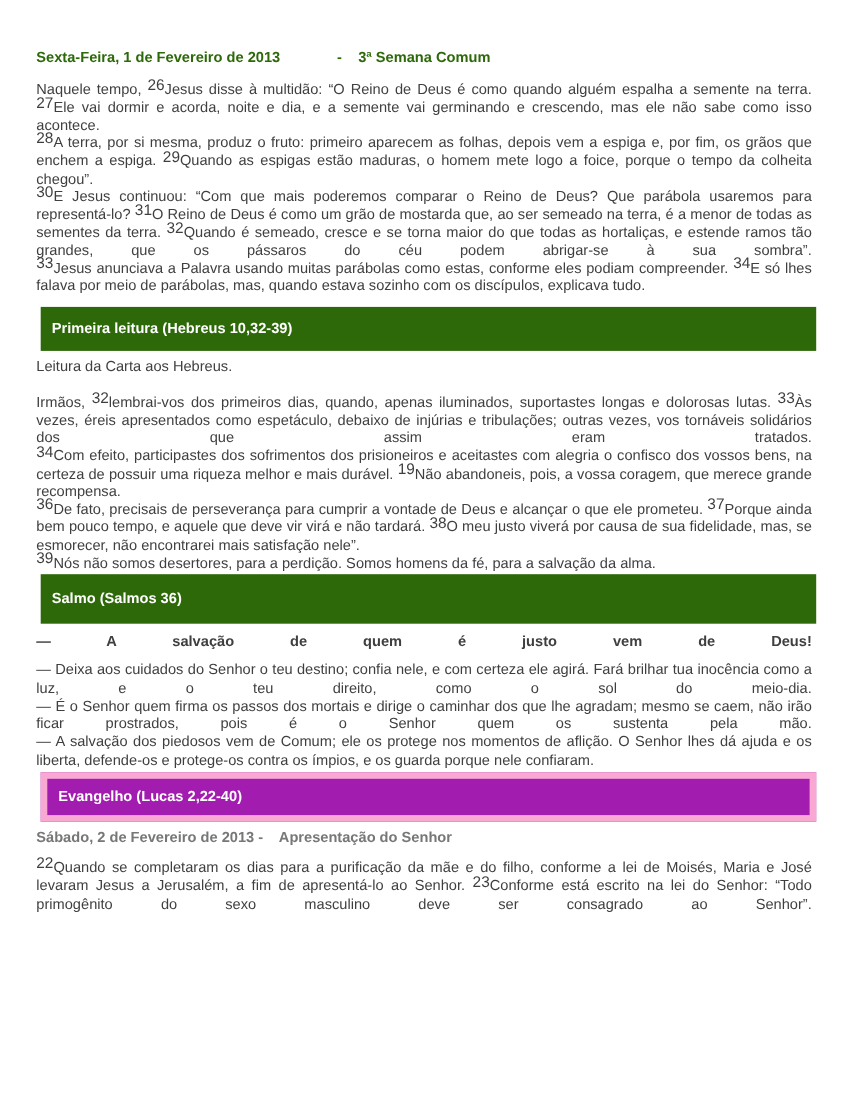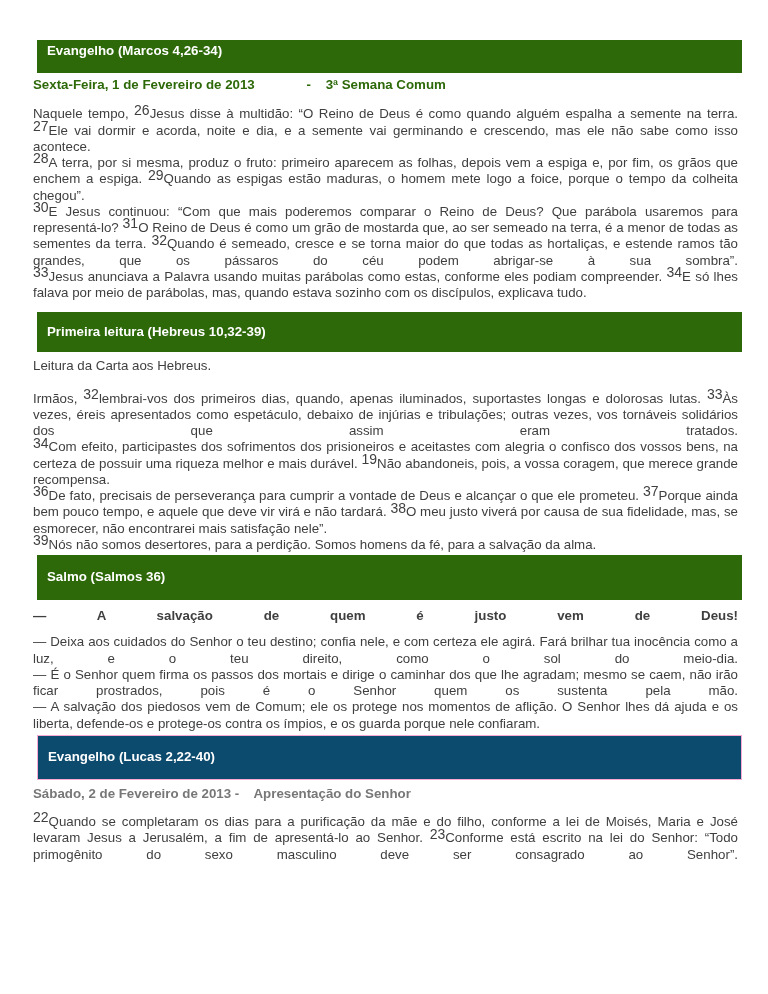--- a/index.html
+++ b/index.html
@@ -19,21 +19,21 @@
   
   .bar {
     box-sizing: border-box;
     margin-left: 4px;
     width: 705px;
     color: #ffffff;
     font-weight: bold;
     padding: 0 10px;
   }
   .bar.green { background: #2d6909; }
-  .bar.gray  { background: #0c4a6e; border: 1px solid #f9a8d4; }
+  .bar.gray  { background: #a21caf; border: 6px solid #f9a8d4; }
   .bar.b1 { height: 33px; padding-top: 3px; }
   .bar.b2 { height: 40px; display: flex; align-items: center; margin-top: 11px; }
   .bar.b3 { height: 45px; display: flex; align-items: center; margin-top: 2px; text-align: center; }
   .bar.b4 { height: 45px; display: flex; align-items: center; margin-top: 3px; }
   
   .subtitle {
     font-weight: bold;
     white-space: pre-wrap;
     margin-top: 4px;
     width: 705px;
@@ -56,23 +56,20 @@
     vertical-align: baseline;
     position: relative;
     top: -3.6px;
   }
 </style>
 </head>
 <body>
 
 <div class="page">
 
-  <div class="bar green b1">
-    <span>Evangelho (Marcos 4,26-34)</span>
-  </div>
   <div class="subtitle green-text">Sexta-Feira, 1 de Fevereiro de 2013              -    3ª Semana Comum</div>
   <div class="para para1">
       <div class="tline fill">Naquele tempo, <sup>26</sup>Jesus disse à multidão: “O Reino de Deus é como quando alguém espalha a semente na terra. <sup>27</sup>Ele vai dormir e acorda, noite e dia, e a semente vai germinando e crescendo, mas ele não sabe como isso acontece.</div>
       <div class="tline fill"><sup>28</sup>A terra, por si mesma, produz o fruto: primeiro aparecem as folhas, depois vem a espiga e, por fim, os grãos que enchem a espiga. <sup>29</sup>Quando as espigas estão maduras, o homem mete logo a foice, porque o tempo da colheita chegou”.</div>
       <div class="tline fill"><sup>30</sup>E Jesus continuou: “Com que mais poderemos comparar o Reino de Deus? Que parábola usaremos para representá-lo? <sup>31</sup>O Reino de Deus é como um grão de mostarda que, ao ser semeado na terra, é a menor de todas as sementes da terra. <sup>32</sup>Quando é semeado, cresce e se torna maior do que todas as hortaliças, e estende ramos tão grandes, que os pássaros do céu podem abrigar-se à sua sombra”.</div>
       <div class="tline"><sup>33</sup>Jesus anunciava a Palavra usando muitas parábolas como estas, conforme eles podiam compreender. <sup>34</sup>E só lhes falava por meio de parábolas, mas, quando estava sozinho com os discípulos, explicava tudo.</div>
     </div>
 
   <div class="bar green b2">
     <span>Primeira leitura (Hebreus 10,32-39)</span>

